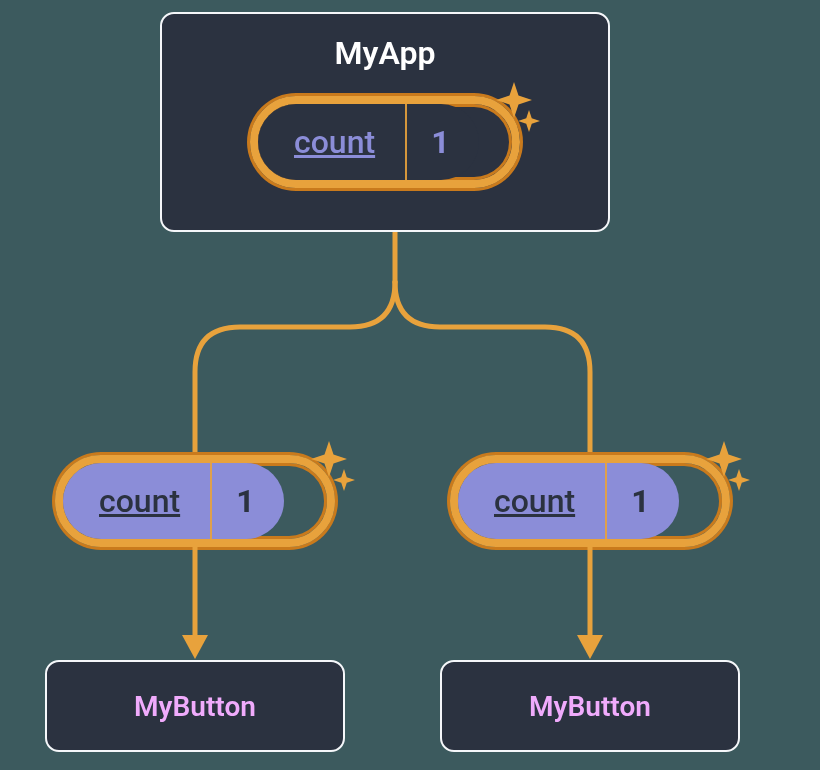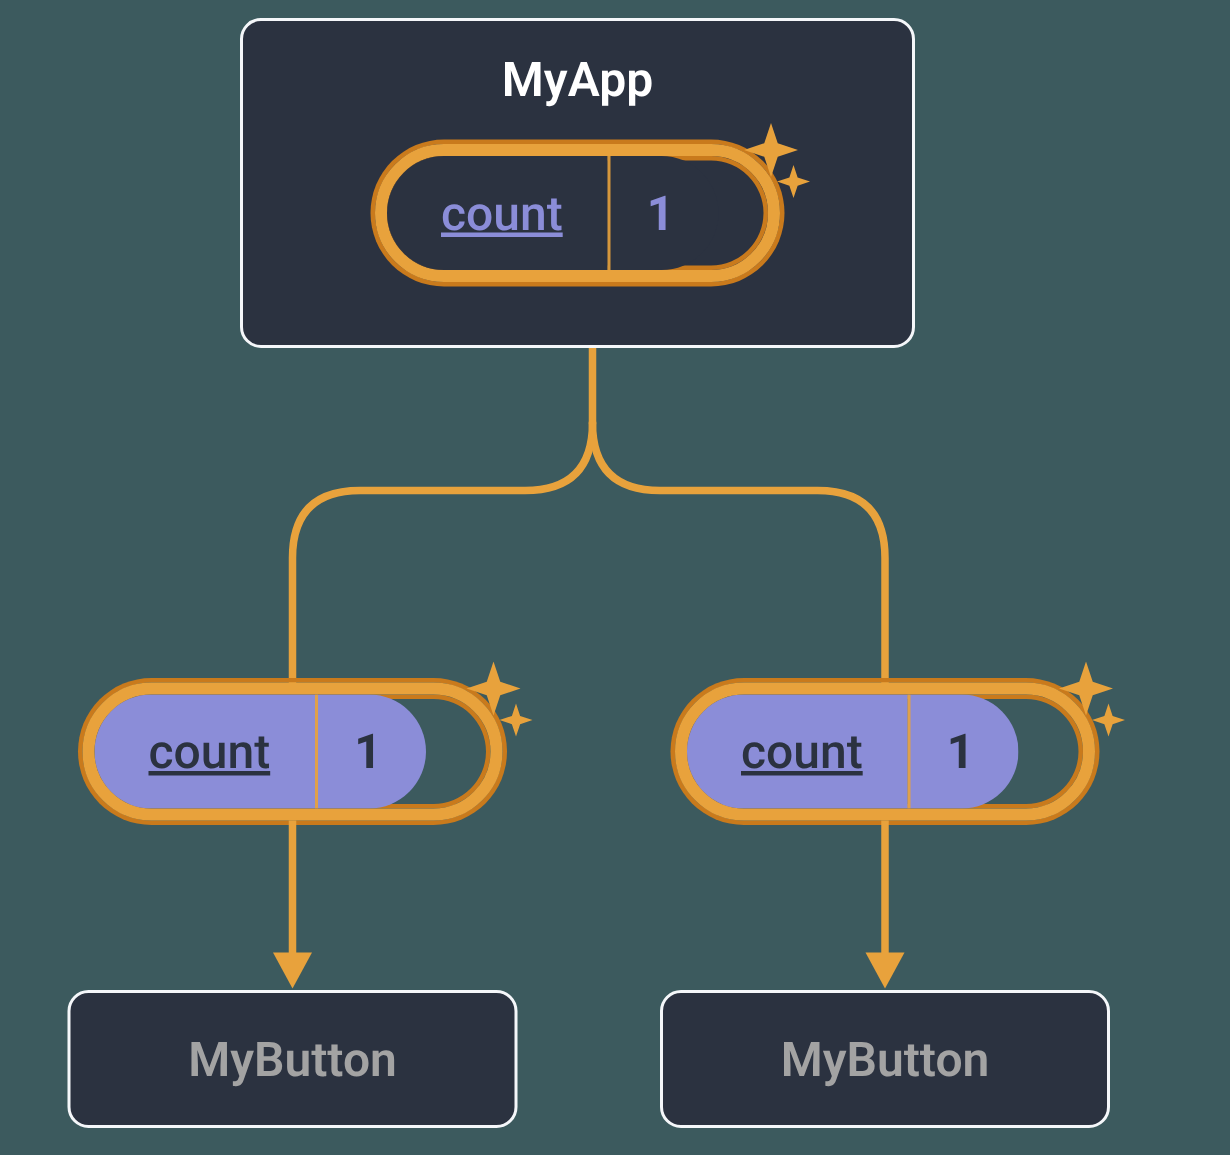--- a/index.html
+++ b/index.html
@@ -33,23 +33,23 @@
   .leaf-box {
     position: absolute;
     background: #2b3240;
     border: 2px solid #f5f7fa;
     border-radius: 14px;
     display: flex;
     align-items: center;
     justify-content: center;
   }
   .leaf-title {
-    font-size: 32px;
+    font-size: 28px;
     font-weight: 600;
-    color: #a3a3a3;
+    color: #f0abfc;
   }
 
   .pill {
     position: relative;
     display: flex;
     align-items: stretch;
     border-radius: 999px;
     border: 8px solid #e8a23c;
     box-shadow: 0 0 0 3px #c97a1c inset, 0 0 0 3px #c97a1c;
     overflow: visible;

